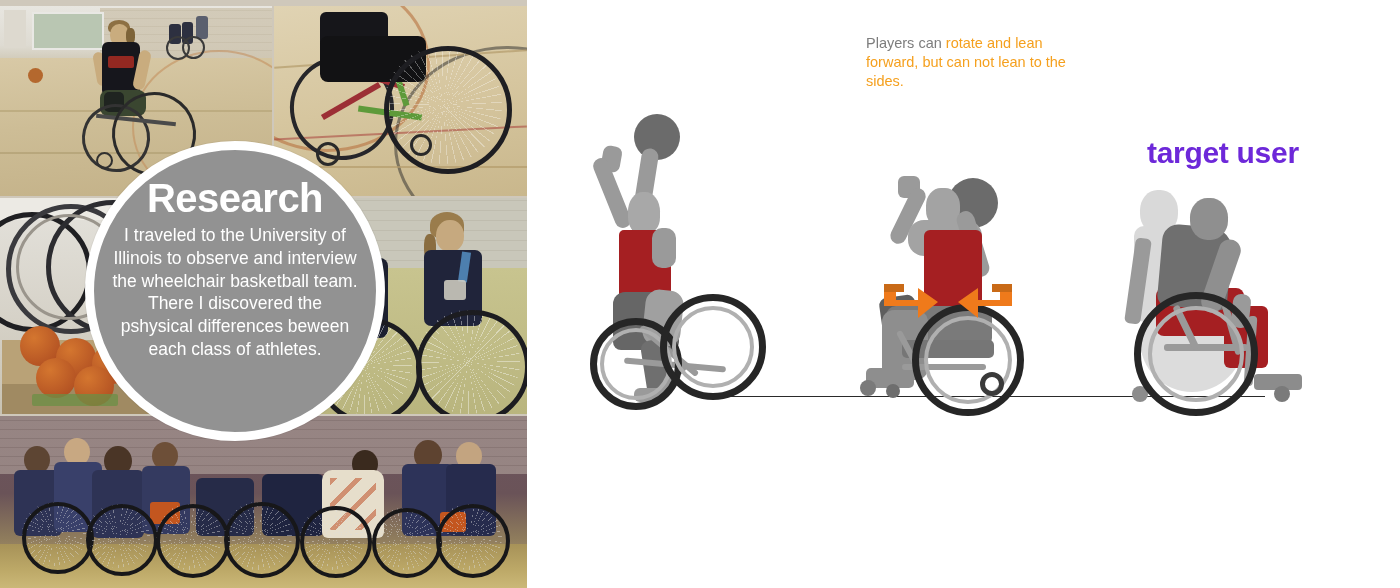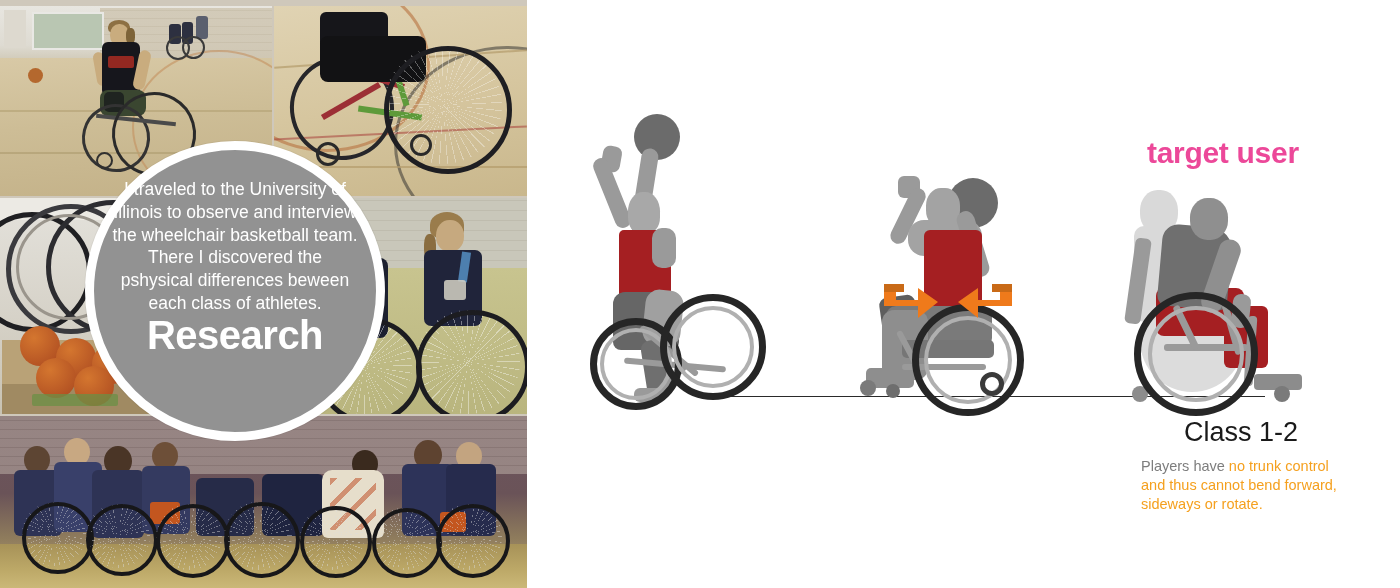--- a/index.html
+++ b/index.html
@@ -187,21 +187,21 @@
   .ground-line{position:absolute;left:708px;top:396px;width:557px;height:1px;background:#2a2a2a;}
 
   .cls-block{position:absolute;}
   .cls-title{font-size:27px;color:#1a1a1a;font-weight:400;line-height:1.1;margin:0 0 9px 0;white-space:pre;}
   .cls-body{font-size:14.5px;line-height:1.32;margin:0;color:#7d7d7d;}
   .cls-body .hl{color:#f5a01e;}
   #block-class34{left:866px;top:34px;width:200px;}
   #block-class45{left:583px;top:424px;width:205px;}
   #block-class12{left:1141px;top:418px;width:200px;}
   #block-class12 .cls-title{text-align:left;}
-  #target-user{position:absolute;left:1147px;top:136px;font-size:30px;font-weight:bold;color:#ec4899;letter-spacing:-.3px;}
+  #target-user{position:absolute;left:1147px;top:136px;font-size:30px;font-weight:bold;color:#6d28d9;letter-spacing:-.3px;}
 
   
   .figure{position:absolute;}
   #fig-class45{left:586px;top:112px;width:180px;height:300px;}
   #fig-class34{left:852px;top:168px;width:200px;height:240px;}
   #fig-class12{left:1128px;top:176px;width:210px;height:232px;}
   .tyre{border-radius:50%;border:7px solid #262626;box-sizing:border-box;}
   .tyre-in{border-radius:50%;border:4px solid #b0b0b0;box-sizing:border-box;}
   .bar{position:absolute;background:#9a9a9a;border-radius:3px;}
   .ball-g{border-radius:50%;background:#6b6b6b;}
@@ -407,30 +407,33 @@
       <div class="tw" style="left:224px;top:86px;width:68px;height:68px;"></div>
       <div class="tsp" style="left:300px;top:90px;width:64px;height:64px;"></div>
       <div class="tw" style="left:300px;top:90px;width:64px;height:64px;"></div>
       <div class="tsp" style="left:372px;top:92px;width:62px;height:62px;"></div>
       <div class="tw" style="left:372px;top:92px;width:62px;height:62px;"></div>
       <div class="tsp" style="left:436px;top:88px;width:66px;height:66px;"></div>
       <div class="tw" style="left:436px;top:88px;width:66px;height:66px;"></div>
     </div>
 
     <div id="research-circle">
+      <div id="research-title">Research</div>
       <div id="research-body">I traveled to the University of Illinois to observe and interview the wheelchair basketball team. There I discovered the  pshysical differences beween each class of athletes.</div>
-      <div id="research-title">Research</div>
     </div>
   </div>
 
   <div id="diagram">
 
     <div class="ground-line" style="left:181px;"></div>
 
     <div class="cls-block" id="block-class34" style="left:339px;top:34px;">
+      <div class="cls-body">
+        <span>Players can </span><span class="hl">rotate and lean forward, but can not lean to the sides.</span>
+      </div>
     </div>
 
     <div id="target-user" style="left:620px;top:136px;">target user</div>
 
     <div class="figure" id="fig-class45" style="left:59px;top:112px;">
       <div class="ball-g" id="f45-ball"></div>
       <div id="f45-handL"></div>
       <div id="f45-armL"></div>
       <div id="f45-armR"></div>
       <div id="f45-head"></div>
@@ -506,21 +509,15 @@
       <div id="f12-base"></div>
       <div id="f12-cast1"></div>
       <div id="f12-cast2"></div>
       <div class="tyre-in" id="f12-wheelin"></div>
       <div class="tyre" id="f12-wheel"></div>
     </div>
 
     <div class="cls-block" id="block-class45" style="left:56px;top:424px;">
     </div>
 
-    <div class="cls-block" id="block-class12" style="left:614px;top:418px;">
-      <div class="cls-title" style="text-align:center;">Class 1-2</div>
-      <div class="cls-body">
-        <span>Players have </span><span class="hl">no trunk control and thus cannot bend forward, sideways or rotate.</span>
-      </div>
-    </div>
 
   </div>
 </div>
 
 </body></html>

